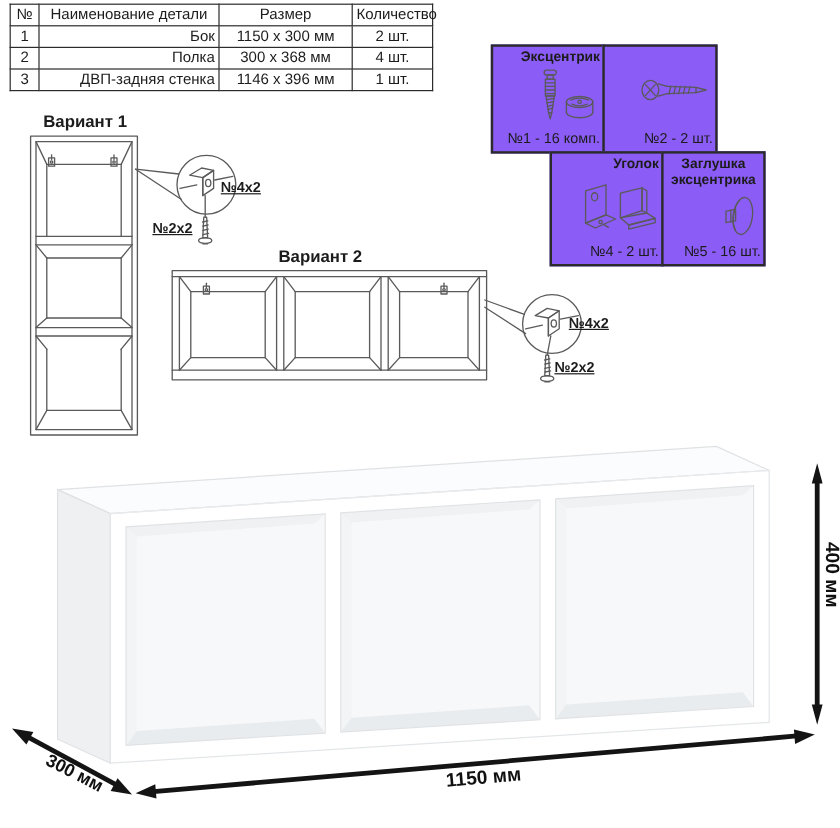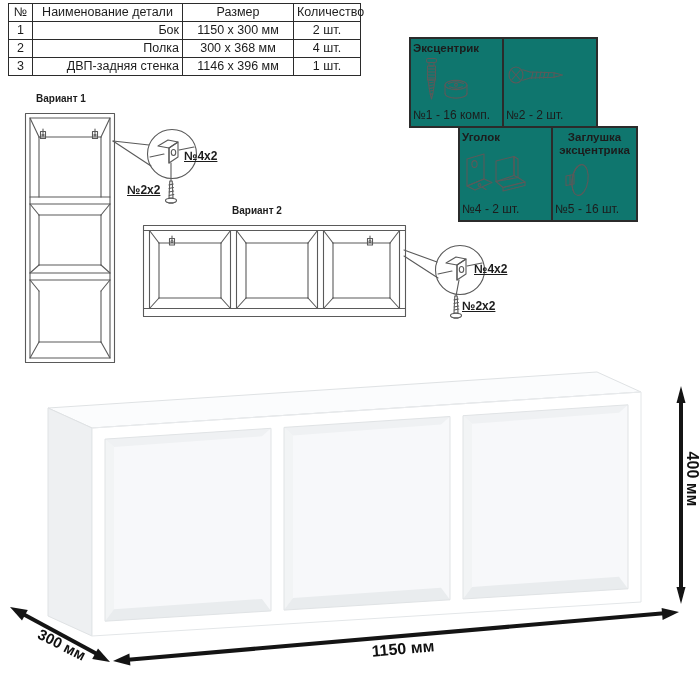--- a/index.html
+++ b/index.html
@@ -6,30 +6,30 @@
   .page{position:relative;width:700px;height:690px;background:#ffffff;overflow:hidden;
         font-family:"Liberation Sans",sans-serif;color:#1c1c1c;}
   .abs{position:absolute;}
   
   .parts{position:absolute;left:8px;top:3px;width:352px;border-collapse:collapse;table-layout:fixed;
          font-size:12.5px;background:#fff;}
   .parts th,.parts td{border:1.5px solid #2b2b2b;height:17px;padding:0 3px;text-align:center;
          font-weight:400;white-space:nowrap;line-height:1.05;}
   .parts td.name{text-align:right;padding-left:6px;}
   
-  .hw{position:absolute;border:2px solid #2b2b2b;background:#0f766e;box-sizing:border-box;
-      display:flex;flex-direction:column;align-items:flex-start;padding:3px 2px 4px 2px;}
+  .hw{position:absolute;border:2px solid #2b2b2b;background:#8b5cf6;box-sizing:border-box;
+      display:flex;flex-direction:column;align-items:flex-end;padding:3px 2px 4px 2px;}
   .hw-title{font-weight:700;font-size:11.5px;text-align:center;line-height:1.15;}
   .hw-mid{flex:1;display:flex;align-items:center;justify-content:center;}
   .hw-count{font-weight:400;font-size:12px;white-space:nowrap;}
   
   svg.art{position:absolute;overflow:visible;}
   svg.art line,svg.art path,svg.art rect,svg.art polygon,svg.art polyline,
   svg.art ellipse,svg.art circle{stroke:#5a5a5a;fill:none;stroke-width:1.1;stroke-linejoin:round;stroke-linecap:round;}
-  .vlabel{position:absolute;font-weight:700;font-size:10px;white-space:nowrap;}
+  .vlabel{position:absolute;font-weight:700;font-size:14px;white-space:nowrap;}
   .clabel{position:absolute;font-weight:700;font-size:12px;white-space:nowrap;text-decoration:underline;}
   .dim{position:absolute;font-weight:700;color:#101010;white-space:nowrap;text-align:center;}
   .dim-w{left:323px;top:640px;width:160px;font-size:16px;transform:rotate(-5deg);}
   .dim-h{left:632px;top:470px;width:120px;font-size:16px;transform:rotate(90deg);}
   .dim-d{left:8px;top:636px;width:108px;font-size:15px;transform:rotate(27deg);}
 </style>
 </head>
 <body>
 
 <div class="page">

